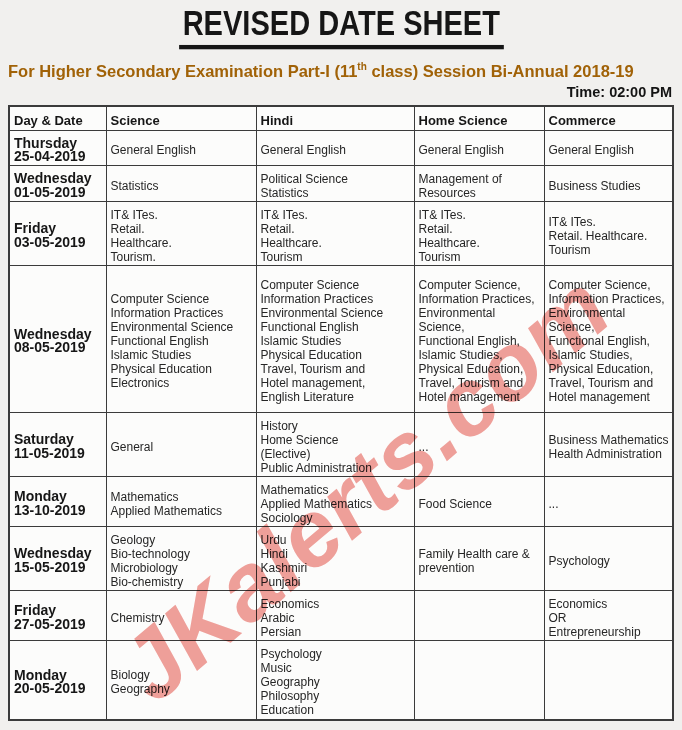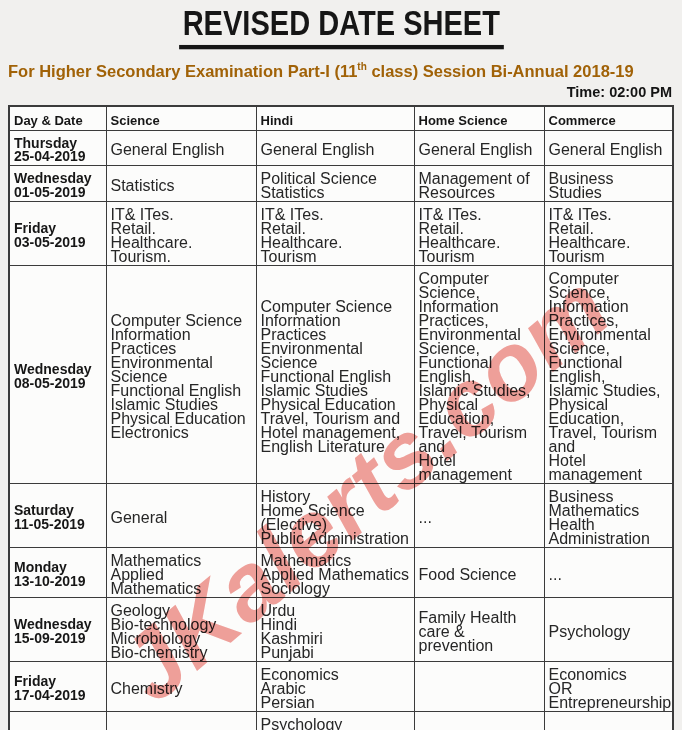--- a/index.html
+++ b/index.html
@@ -42,21 +42,21 @@
   tbody tr:nth-child(1) { height:26px; }
   tbody tr:nth-child(2) { height:34px; }
   tbody tr:nth-child(3) { height:58px; }
   tbody tr:nth-child(4) { height:147px; }
   tbody tr:nth-child(5) { height:56px; }
   tbody tr:nth-child(6) { height:48px; }
   tbody tr:nth-child(7) { height:56px; }
   tbody tr:nth-child(8) { height:50px; }
   tbody tr:nth-child(9) { height:80px; }
   .cell-text {
-    font-size:16px; line-height:14px; color:#262626; white-space:pre-line;
+    font-size:12px; line-height:14px; color:#262626; white-space:pre-line;
   }
   .day-cell div {
     font-size:14px; line-height:13.5px; font-weight:bold; color:#161616;
     white-space:pre-line;
   }
   
   .watermark {
     position:absolute; left:365px; top:488px;
     transform:translate(-50%,-50%) rotate(-40deg);
     font-size:94px; font-weight:bold; font-style:italic; letter-spacing:1px;
@@ -253,21 +253,21 @@
         <td>
             <div class="cell-text">Food Science</div>
           </td>
         <td>
             <div class="cell-text">...</div>
           </td>
       </tr>
       <tr>
         <td class="day-cell">
             <div>Wednesday</div>
-            <div>15-09-2019</div>
+            <div>15-05-2019</div>
           </td>
         <td>
             <div class="cell-text">Geology
 Bio-technology
 Microbiology
 Bio-chemistry</div>
           </td>
         <td>
             <div class="cell-text">Urdu
 Hindi
@@ -278,21 +278,21 @@
             <div class="cell-text">Family Health care &amp;
 prevention</div>
           </td>
         <td>
             <div class="cell-text">Psychology</div>
           </td>
       </tr>
       <tr>
         <td class="day-cell">
             <div>Friday</div>
-            <div>17-04-2019</div>
+            <div>27-05-2019</div>
           </td>
         <td>
             <div class="cell-text">Chemistry</div>
           </td>
         <td>
             <div class="cell-text">Economics
 Arabic
 Persian</div>
           </td>
         <td>

